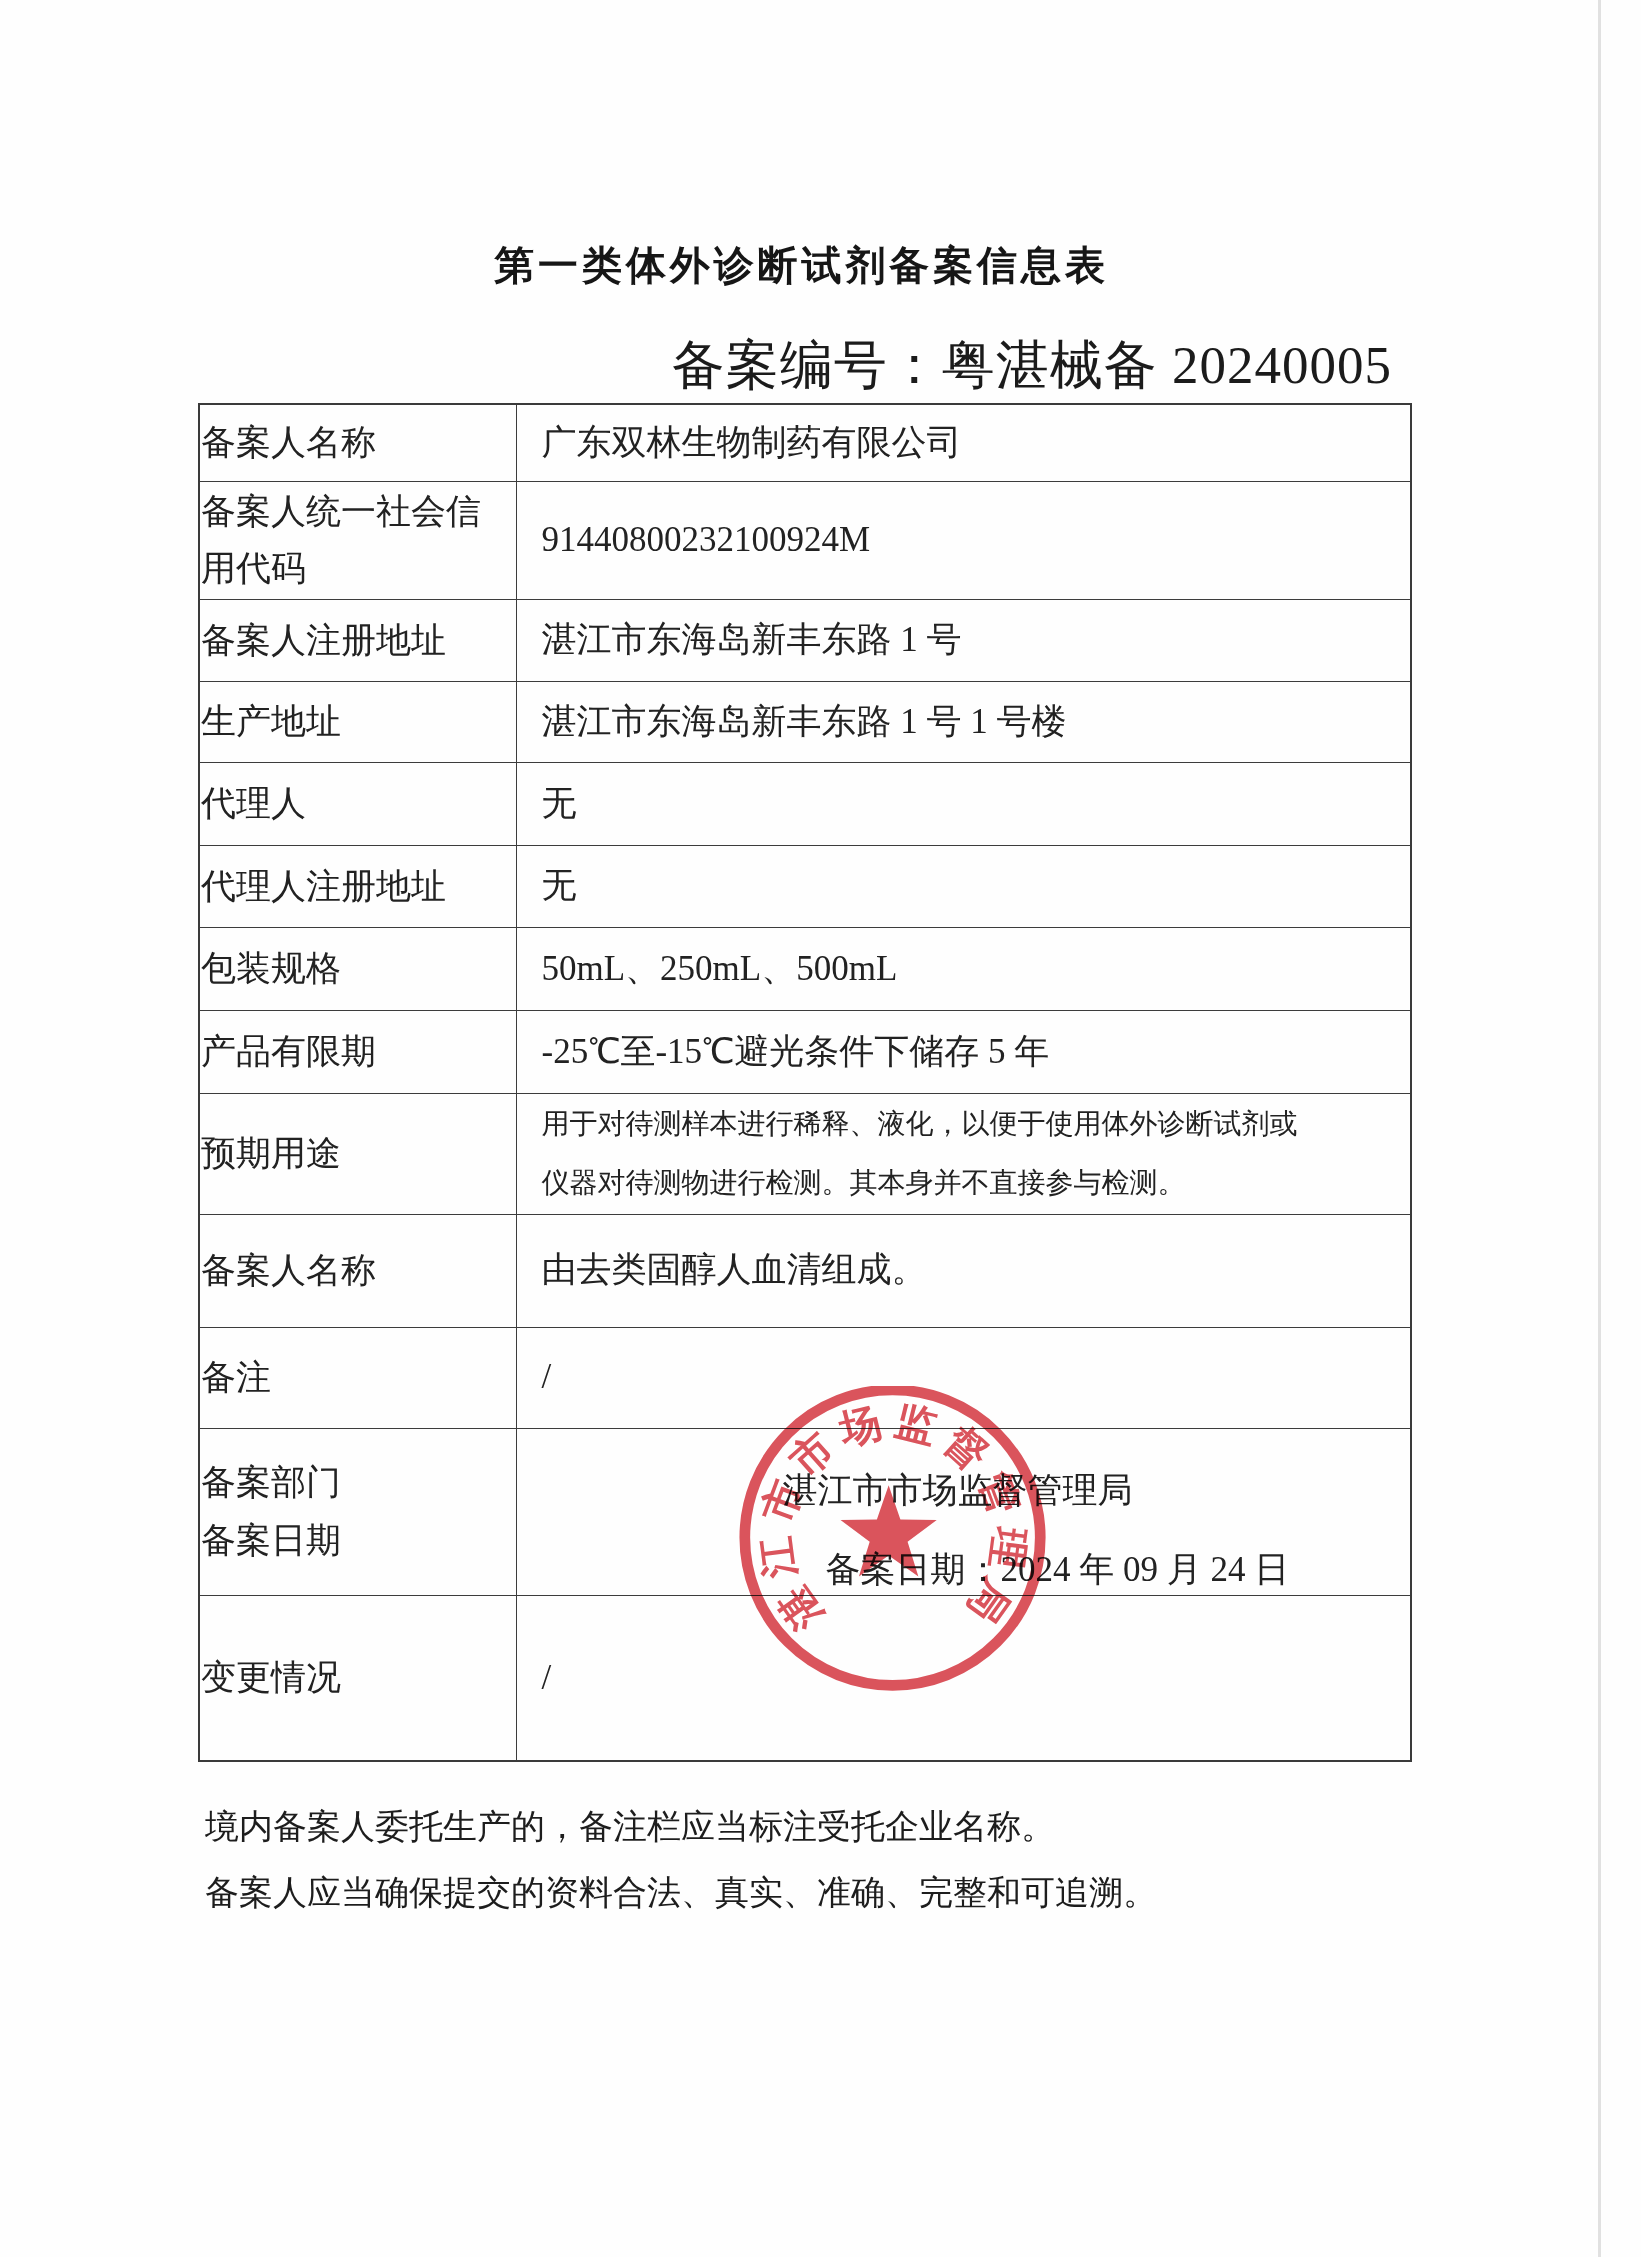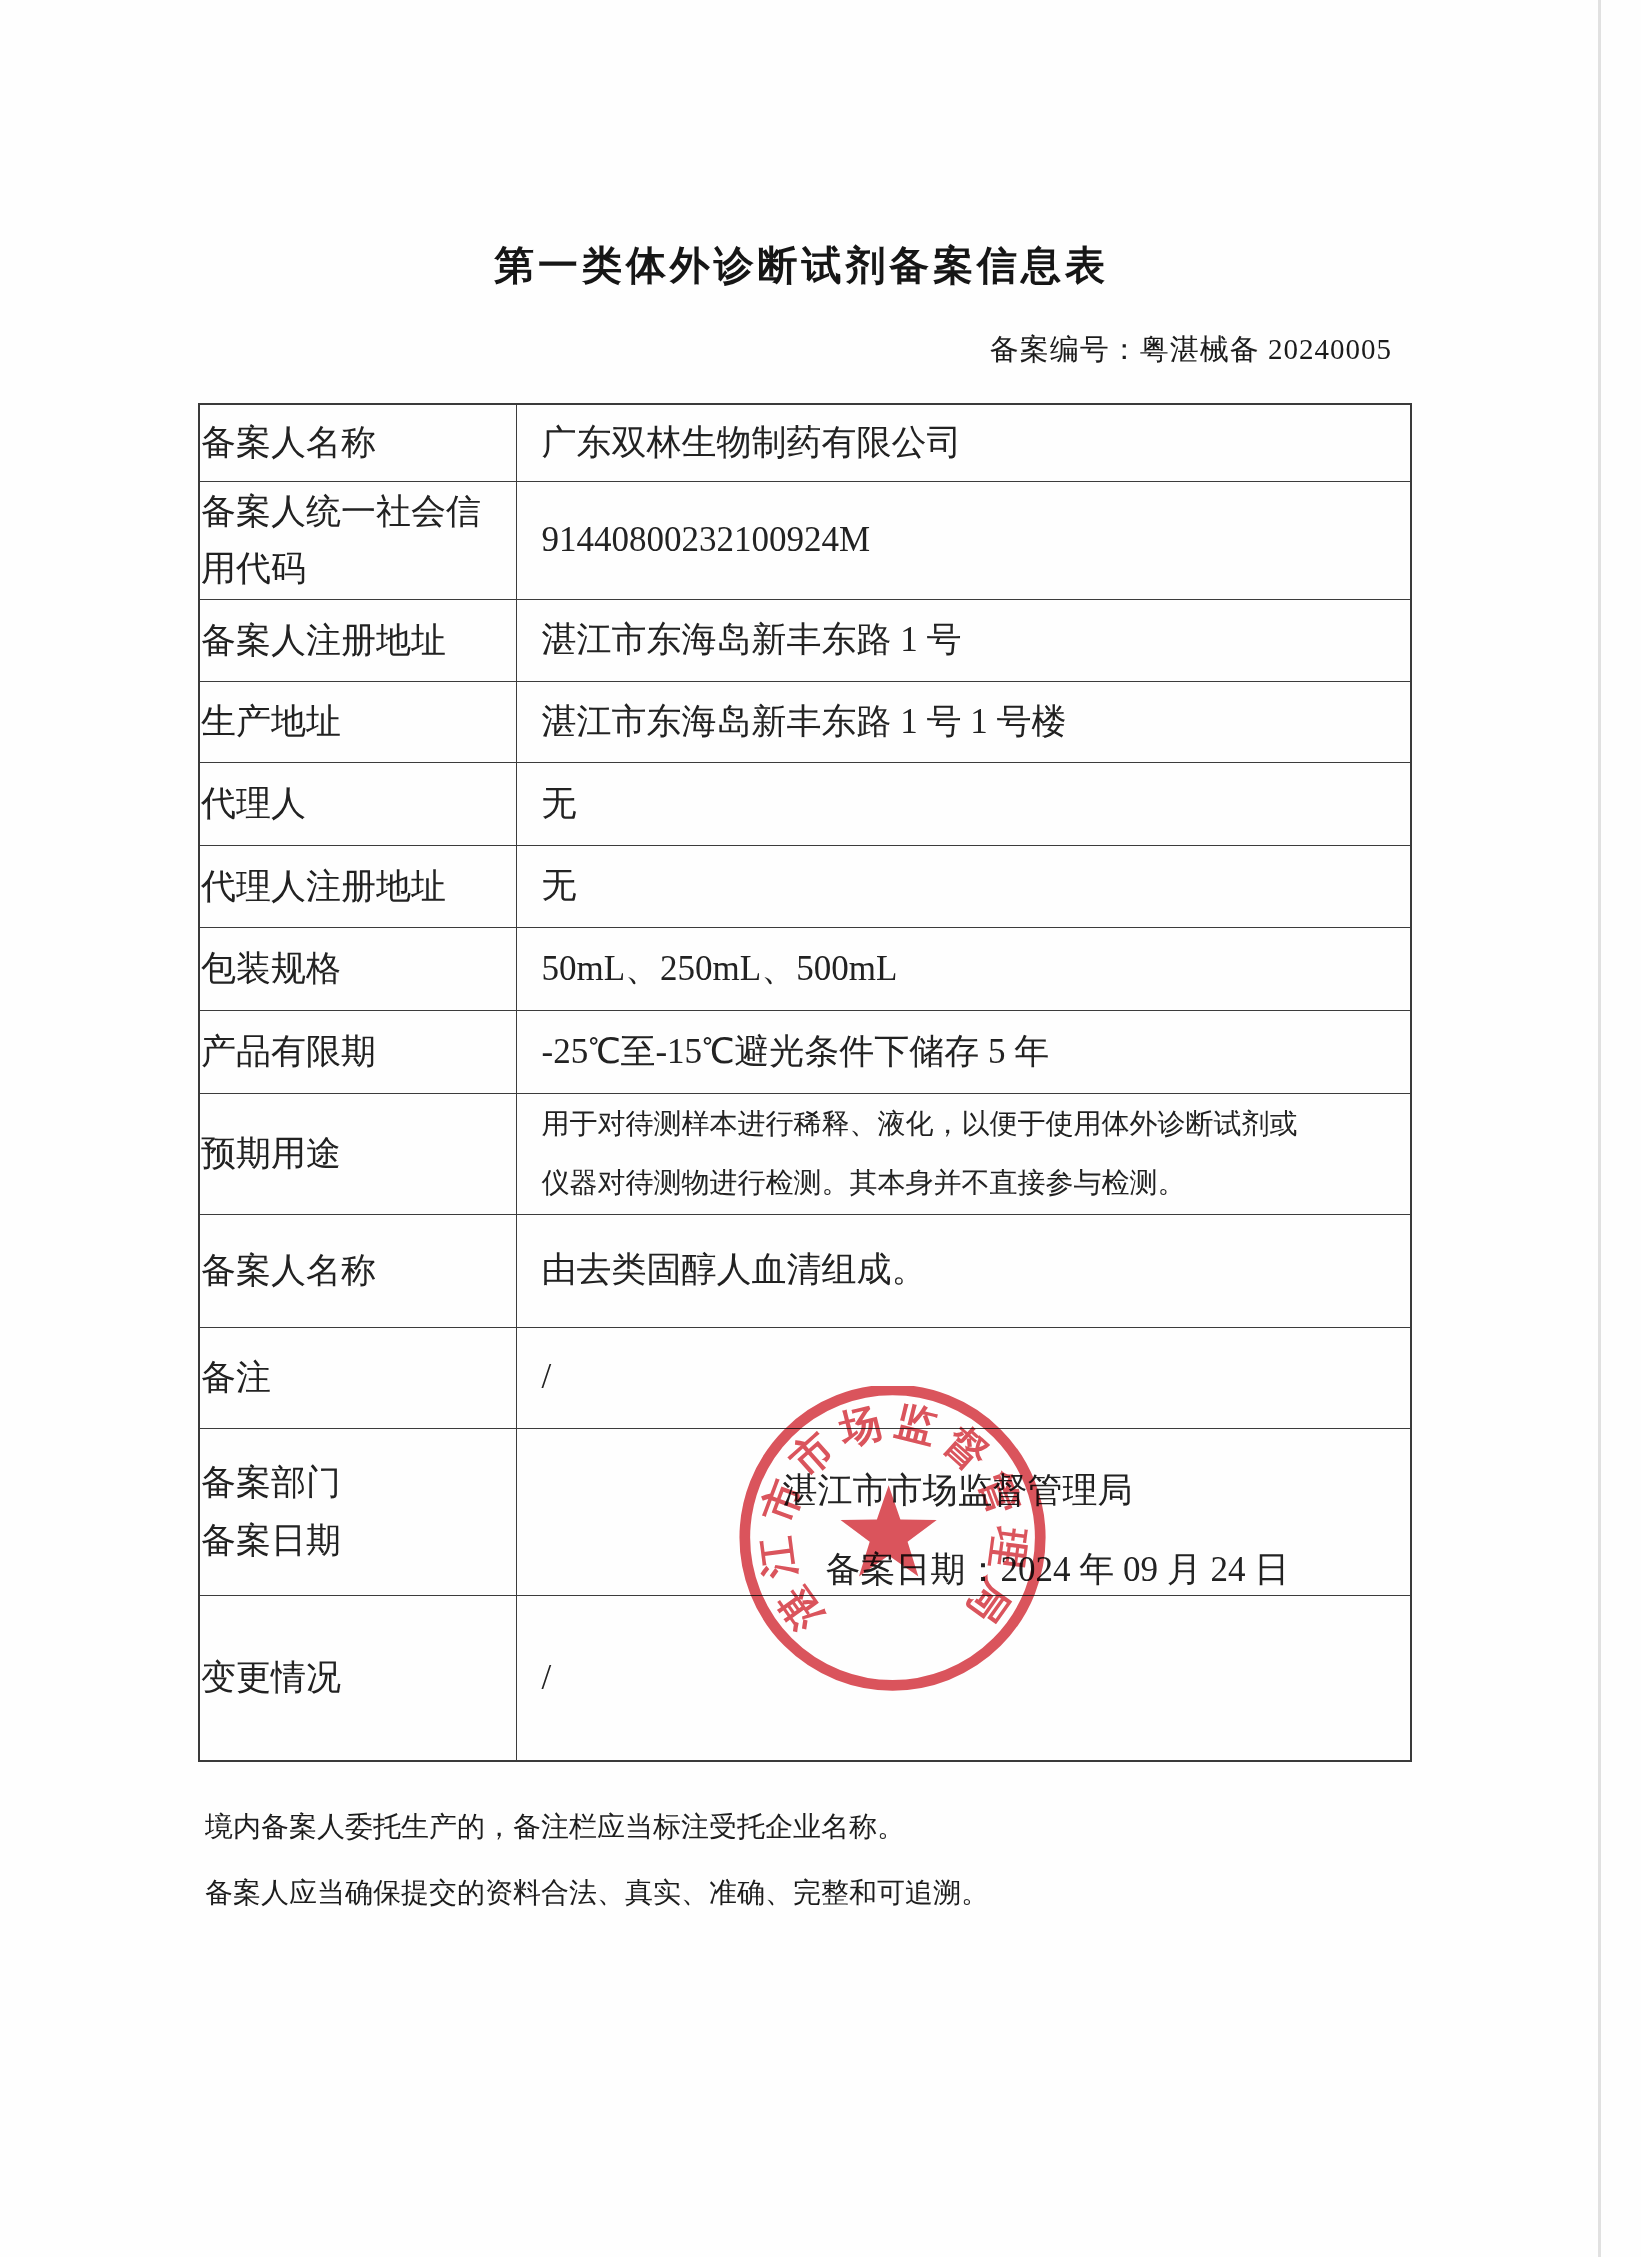--- a/index.html
+++ b/index.html
@@ -14,21 +14,21 @@
   .page{position:absolute;inset:0;background:#fefefe;}
   .title{
     position:absolute;top:238px;left:0;width:1603px;margin:0;
     text-align:center;
     font-family:"Liberation Sans", sans-serif;
     font-weight:bold;font-size:40px;letter-spacing:3.9px;
     color:#161616;
   }
   .reg-no{
     position:absolute;top:330px;right:249px;
-    font-size:29px;color:#1b1b1b;letter-spacing:1px;text-align:right;
+    font-size:53px;color:#1b1b1b;letter-spacing:1px;text-align:right;
   }
   table.info-table{
     position:absolute;top:403px;left:198px;width:1212px;
     border-collapse:collapse;table-layout:fixed;
     border:2.9px solid #3a3a3a;
   }
   .info-table td{
     border:1.9px solid #3c3c3c;
     font-size:35px;color:#222222;
     overflow:hidden;
@@ -51,21 +51,21 @@
     position:absolute;left:738px;top:1386px;width:311px;height:311px;
     mix-blend-mode:multiply;opacity:0.92;
     color:#d8454e;
   }
   .seal-text{
     font-family:"Liberation Sans", sans-serif;
     font-weight:bold;font-size:42px;letter-spacing:9px;
   }
   .footer{
     position:absolute;left:205px;top:1794px;
-    font-size:28px;line-height:66px;color:#1d1d1d;
+    font-size:34px;line-height:66px;color:#1d1d1d;
   }
   .scan-edge{
     position:absolute;left:1598px;top:0;width:2.9px;height:2257px;
     background:#c9c9c9;opacity:0.55;
   }
 </style>
 </head>
 <body>
 
 <div class="page">

